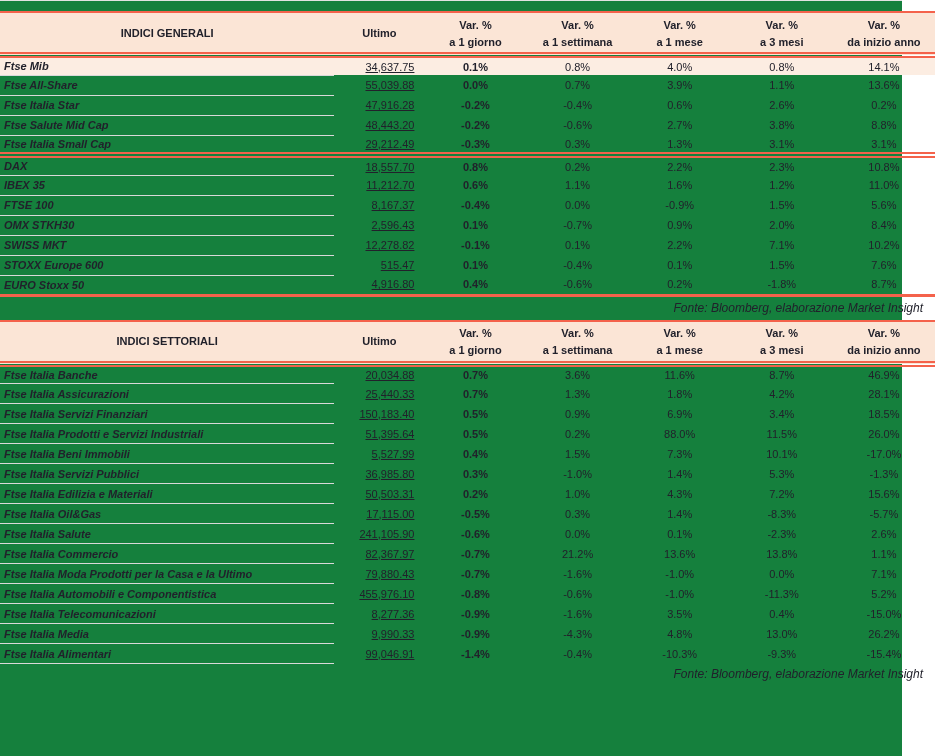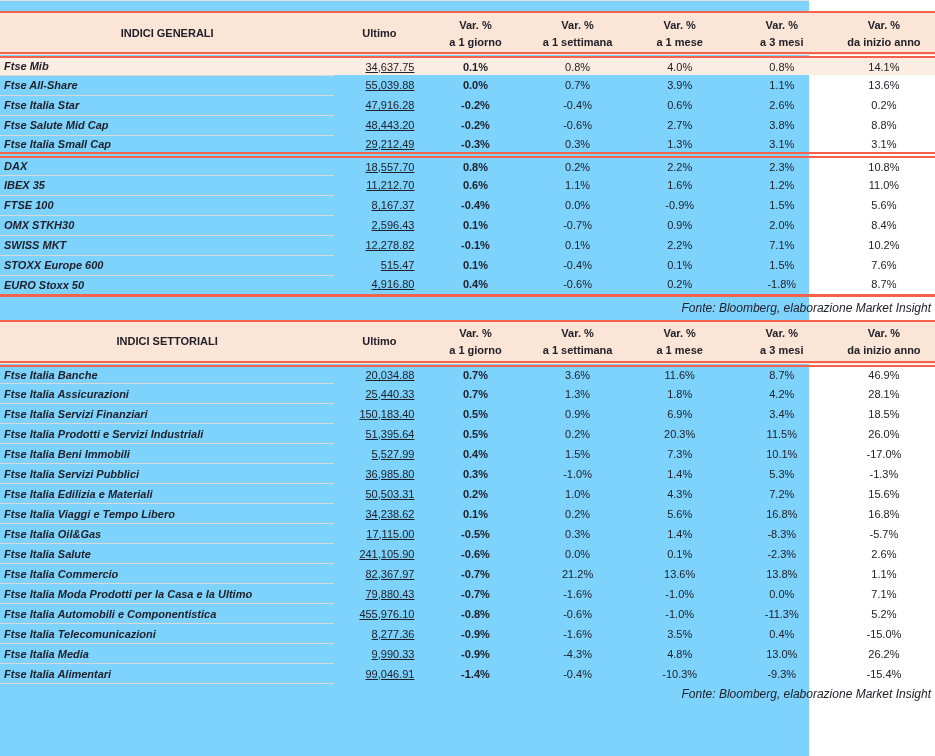--- a/index.html
+++ b/index.html
@@ -11,24 +11,24 @@
   }
   *{margin:0;padding:0;box-sizing:border-box;}
   html,body{background:#ffffff;}
   body{
     width:935px;height:756px;
     font-family:"Liberation Sans",sans-serif;
     color:var(--text);
     overflow:hidden;
   }
   .page{
-    width:809px;height:756px;
+    width:902px;height:756px;
     border-top:1px solid #E2E2E2;
     padding-top:10px;
-    background:#7dd3fc;
+    background:#15803d;
   }
   table.data-table{
     width:935px;
     border-collapse:collapse;
     table-layout:fixed;
   }
   col.c-name{width:334px;}
   col.c-ultimo{width:90px;}
   col.c-var{width:102px;}
   thead th{
@@ -68,21 +68,21 @@
   td.var.bold{font-weight:bold;}
   tr.hl td{background:var(--hl-bg);}
   tr.group-end td{border-bottom:6px double var(--red);}
   tr.table-end td{border-bottom:3px solid var(--red);}
   .fonte{
     width:935px;
     height:23px;
     display:flex;
     align-items:center;
     justify-content:flex-end;
-    padding-right:4px;
+    padding-right:12px;
     font-size:12px;
     font-style:italic;
     color:var(--text);
   }
   .block2 .fonte{height:20px;}
 </style>
 </head>
 <body>
 
 <div class="page">
@@ -301,21 +301,21 @@
             <td class="var">0.9%</td>
             <td class="var">6.9%</td>
             <td class="var">3.4%</td>
             <td class="var">18.5%</td>
           </tr>
           <tr>
             <td class="name">Ftse Italia Prodotti e Servizi Industriali</td>
             <td class="num">51,395.64</td>
             <td class="var bold">0.5%</td>
             <td class="var">0.2%</td>
-            <td class="var">20.3%</td>
+            <td class="var">88.0%</td>
             <td class="var">11.5%</td>
             <td class="var">26.0%</td>
           </tr>
           <tr>
             <td class="name">Ftse Italia Beni Immobili</td>
             <td class="num">5,527.99</td>
             <td class="var bold">0.4%</td>
             <td class="var">1.5%</td>
             <td class="var">7.3%</td>
             <td class="var">10.1%</td>
@@ -331,29 +331,20 @@
             <td class="var">-1.3%</td>
           </tr>
           <tr>
             <td class="name">Ftse Italia Edilizia e Materiali</td>
             <td class="num">50,503.31</td>
             <td class="var bold">0.2%</td>
             <td class="var">1.0%</td>
             <td class="var">4.3%</td>
             <td class="var">7.2%</td>
             <td class="var">15.6%</td>
-          </tr>
-          <tr>
-            <td class="name">Ftse Italia Viaggi e Tempo Libero</td>
-            <td class="num">34,238.62</td>
-            <td class="var bold">0.1%</td>
-            <td class="var">0.2%</td>
-            <td class="var">5.6%</td>
-            <td class="var">16.8%</td>
-            <td class="var">16.8%</td>
           </tr>
           <tr>
             <td class="name">Ftse Italia Oil&amp;Gas</td>
             <td class="num">17,115.00</td>
             <td class="var bold">-0.5%</td>
             <td class="var">0.3%</td>
             <td class="var">1.4%</td>
             <td class="var">-8.3%</td>
             <td class="var">-5.7%</td>
           </tr>

